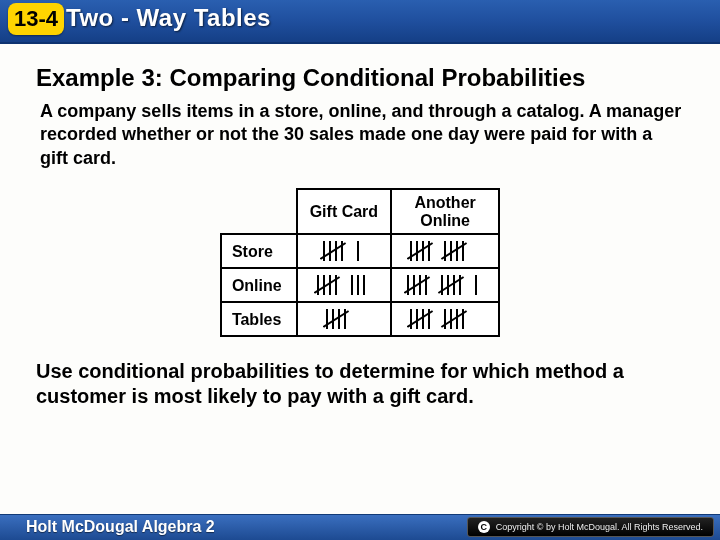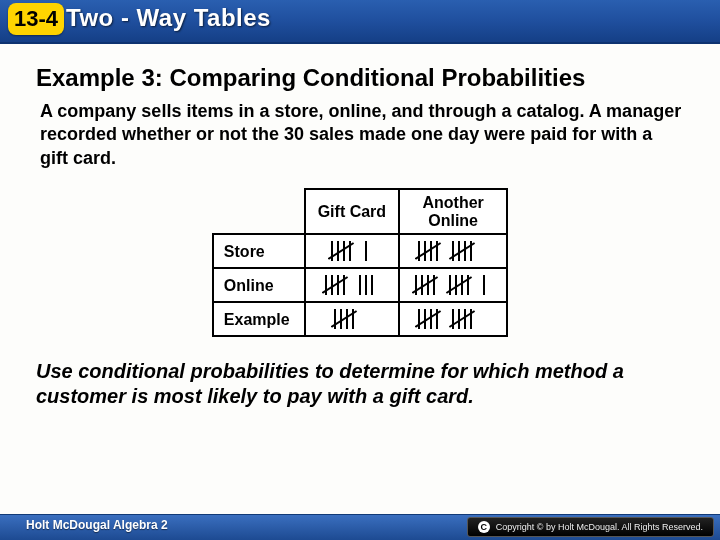--- a/index.html
+++ b/index.html
@@ -57,30 +57,29 @@
   }
   table.tally .corner { border: none; background: transparent; }
   table.tally th { font-weight: 700; line-height: 1.1; }
   table.tally th.row-h { text-align: left; padding: 4px 14px 4px 10px; }
   .tally-cell svg { display:block; margin:0 auto; }
   .question {
     font-family: Tahoma, Verdana, sans-serif;
     font-weight: 900; font-size: 20px; color:#000;
     line-height: 1.25;
     margin: 0 8px 0 0;
-    font-style: italic;
   }
   .footer {
     position: absolute; left:0; bottom:0; width:720px; height:26px;
     background: linear-gradient(to bottom, #3a6fbf 0%, #1d4a92 100%);
     border-top: 1px solid #123a76;
   }
   .footer-left {
     position:absolute; left:10px; top:3px;
-    font-family: Verdana, sans-serif; font-size:12px; font-weight:700; color:#fff;
+    font-family: Verdana, sans-serif; font-size:16px; font-weight:700; color:#fff;
     text-shadow: 0 1px 1px rgba(0,0,0,.5);
     padding-left: 16px;
   }
   .footer-badge {
     position:absolute; right:6px; bottom:3px;
     background: linear-gradient(to bottom,#222,#000);
     color:#eee; font-size:9px; font-family: Arial, sans-serif;
     padding:3px 10px; border-radius:3px;
     border:1px solid #555;
     display:flex; align-items:center; gap:6px;
@@ -162,21 +161,21 @@
                 <line x1="38" y1="2" x2="38" y2="22" stroke="#000" stroke-width="2"></line>
                 <line x1="44" y1="2" x2="44" y2="22" stroke="#000" stroke-width="2"></line>
                 <line x1="50" y1="2" x2="50" y2="22" stroke="#000" stroke-width="2"></line>
                 <line x1="56" y1="2" x2="56" y2="22" stroke="#000" stroke-width="2"></line>
                 <line x1="34.4" y1="20" x2="59.6" y2="4" stroke="#000" stroke-width="2"></line>
                 <line x1="72" y1="2" x2="72" y2="22" stroke="#000" stroke-width="2"></line>
               </svg>
             </td>
       </tr>
       <tr>
-        <th class="row-h">Example</th>
+        <th class="row-h">Tables</th>
         <td class="tally-cell">
               <svg width="42" height="24" viewBox="0 0 42 24">
                 <line x1="4" y1="2" x2="4" y2="22" stroke="#000" stroke-width="2"></line>
                 <line x1="10" y1="2" x2="10" y2="22" stroke="#000" stroke-width="2"></line>
                 <line x1="16" y1="2" x2="16" y2="22" stroke="#000" stroke-width="2"></line>
                 <line x1="22" y1="2" x2="22" y2="22" stroke="#000" stroke-width="2"></line>
                 <line x1="0.40000000000000036" y1="20" x2="25.6" y2="4" stroke="#000" stroke-width="2"></line>
               </svg>
             </td>
         <td class="tally-cell">

